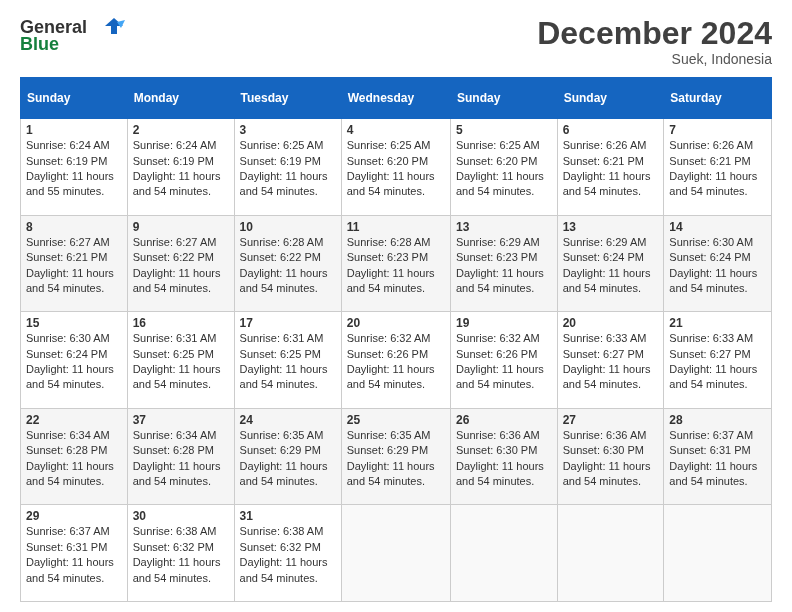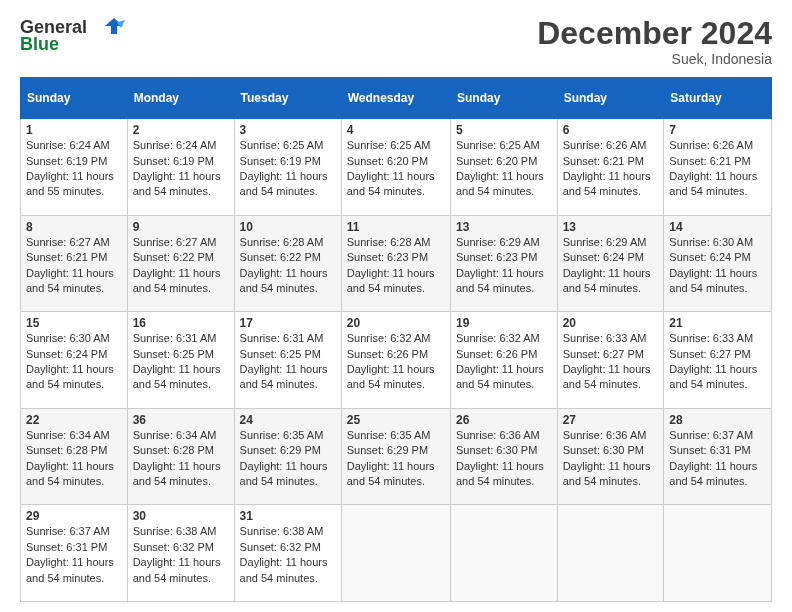--- a/index.html
+++ b/index.html
@@ -273,21 +273,21 @@
         </tr>
         <tr>
           <td>
             <span class="day-number">22</span>
             <div class="day-info" style="white-space: pre-line;">Sunrise: 6:34 AM
 Sunset: 6:28 PM
 Daylight: 11 hours
 and 54 minutes.</div>
           </td>
           <td>
-            <span class="day-number">36</span>
+            <span class="day-number">37</span>
             <div class="day-info" style="white-space: pre-line;">Sunrise: 6:34 AM
 Sunset: 6:28 PM
 Daylight: 11 hours
 and 54 minutes.</div>
           </td>
           <td>
             <span class="day-number">24</span>
             <div class="day-info" style="white-space: pre-line;">Sunrise: 6:35 AM
 Sunset: 6:29 PM
 Daylight: 11 hours

